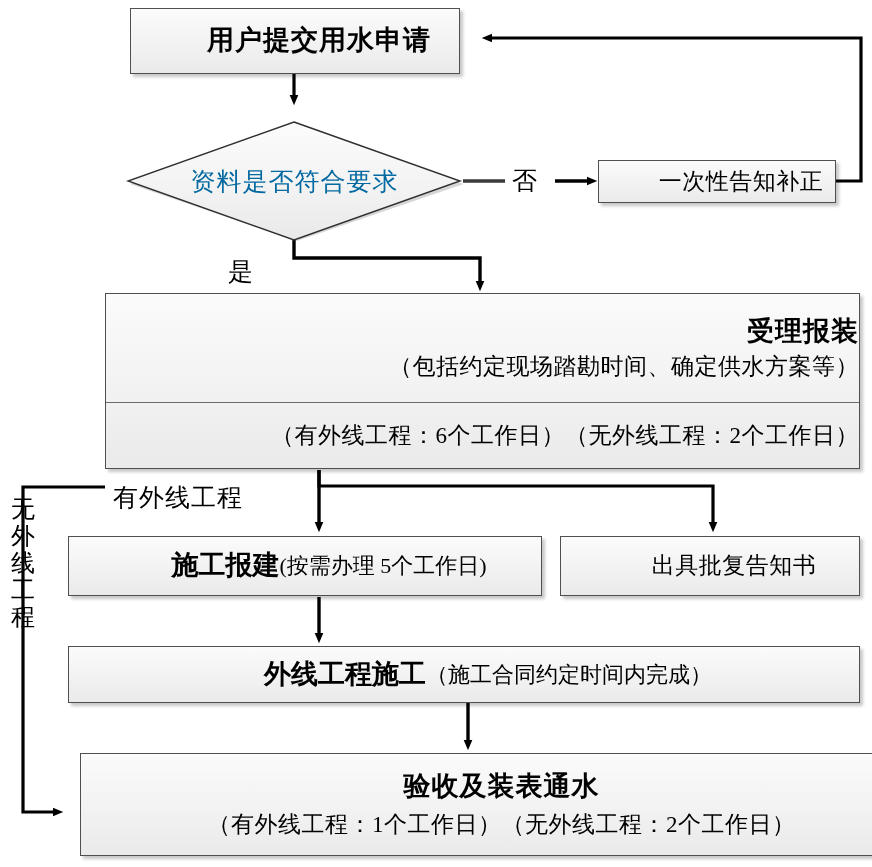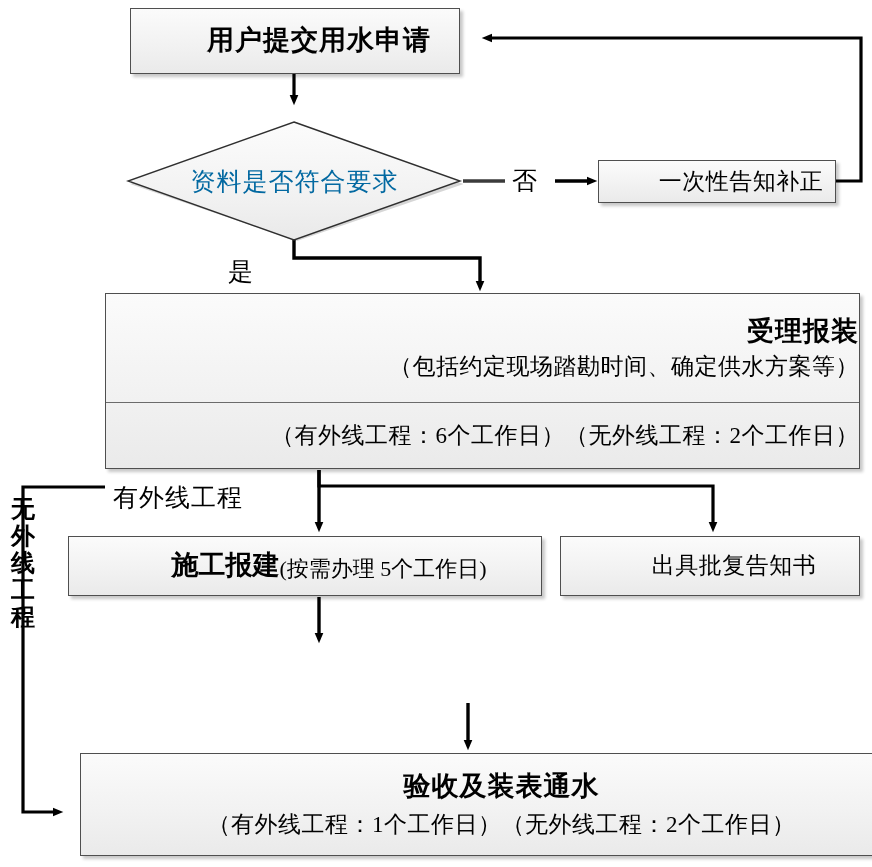--- a/index.html
+++ b/index.html
@@ -45,21 +45,21 @@
     font-weight: bold;
     letter-spacing: 1px;
   }
   .node .reg {
     font-size: 23px;
     letter-spacing: 0.5px;
   }
   .rowline {
     width: 100%;
     display: flex;
-    align-items: flex-end;
+    align-items: center;
     justify-content: center;
   }
   .divider {
     width: 100%;
     height: 0;
     border-top: 1px solid #6b6b6b;
   }
   .sect {
     width: 100%;
     display: flex;
@@ -91,21 +91,20 @@
     white-space: nowrap;
   }
   .vlabel {
     position: absolute;
     font-size: 24px;
     color: #000;
     line-height: 1.12;
     width: 28px;
     text-align: center;
     word-break: break-all;
-    font-weight: bold;
   }
   .inline-b {
     font-size: 27px;
     font-weight: bold;
   }
   .inline-n {
     font-size: 22px;
   }
 </style>
 </head>
@@ -201,19 +200,25 @@
     <div class="rowline">
       <span class="inline-b">施工报建</span>
       <span class="inline-n">(按需办理 5个工作日)</span>
     </div>
   </div>
 
   <div class="node" style="left:560px; top:536px; width:300px; height:60px;">
     <span class="reg">出具批复告知书</span>
   </div>
 
+  <div class="node" style="left:68px; top:646px; width:792px; height:57px;">
+    <div class="rowline">
+      <span class="inline-b">外线工程施工</span>
+      <span class="inline-n">（施工合同约定时间内完成）</span>
+    </div>
+  </div>
 
   <div class="node" style="left:65px; top:753px; width:795px; height:103px;margin-left:15px;">
     <span class="big">验收及装表通水</span>
     <span class="reg" style="margin-top:8px;">（有外线工程：1个工作日）（无外线工程：2个工作日）</span>
   </div>
 
 </div>
 
 </body></html>

